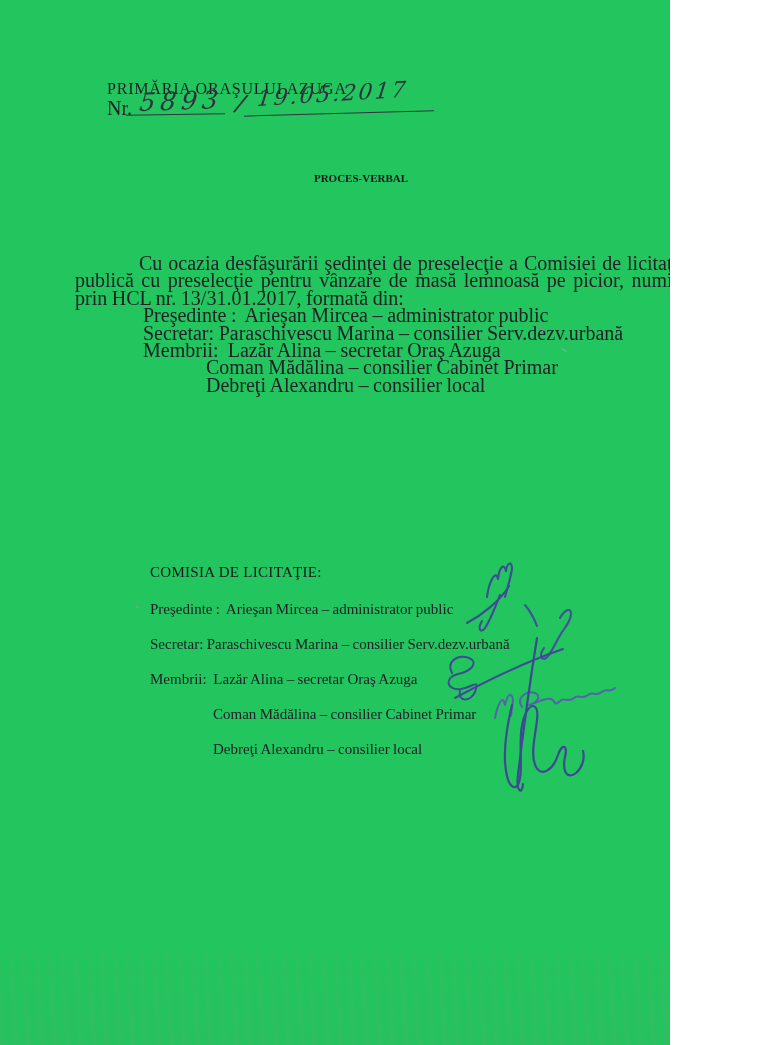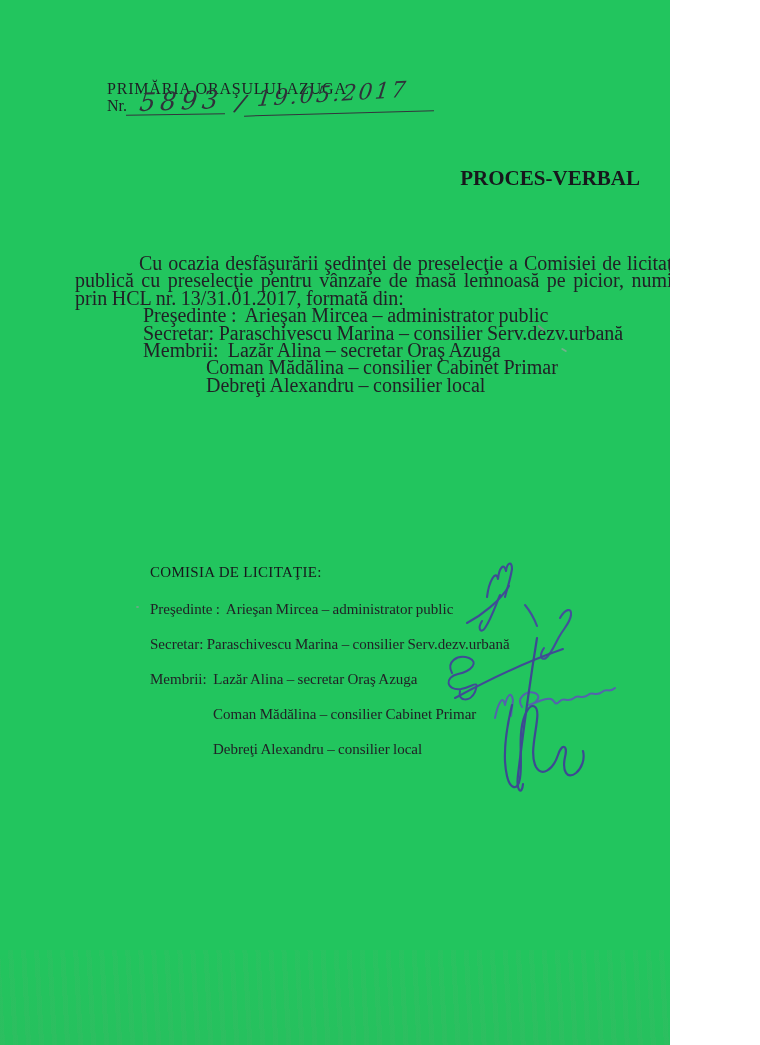--- a/index.html
+++ b/index.html
@@ -19,39 +19,39 @@
       linear-gradient(to bottom, rgba(120,110,95,0.0), rgba(120,110,95,0.05));
     pointer-events:none;
   }
   .org{
     position:absolute;left:107px;top:80px;
     font-size:16px;letter-spacing:0.8px;color:#1e1e24;
     white-space:pre;
   }
   .nr-label{
     position:absolute;left:107px;top:97px;
-    font-size:16px;color:#1e1e24;
+    font-size:20px;color:#1e1e24;
   }
   .uline{position:absolute;height:0;border-bottom:1.6px solid #33343c;}
   .uline1{left:126px;top:114px;width:99px;transform:rotate(-0.8deg);}
   .uline2{left:244px;top:113px;width:190px;transform:rotate(-1.6deg);}
   .hand{
     position:absolute;
     font-family:"DejaVu Serif", serif;
     font-style:italic;
     color:#30313a;
     transform-origin:left bottom;
   }
   .hand-nr{left:138px;top:88px;font-size:25px;letter-spacing:5px;transform:rotate(-2deg) skewX(-8deg);}
   .hand-slash{left:234px;top:88px;font-size:24px;transform:rotate(12deg);}
   .hand-date{left:256px;top:86px;font-size:22px;letter-spacing:2.5px;transform:rotate(-3.5deg) skewX(-10deg);}
   .title-block{
     position:absolute;left:82px;top:169px;width:558px;
-    text-align:right;font-weight:bold;color:#17171c;
-    font-size:21px;line-height:18.5px;
+    text-align:center;font-weight:bold;color:#17171c;
+    font-size:11px;line-height:18.5px;
   }
   .body-col{
     position:absolute;left:75px;top:255px;width:612px;
     font-size:20px;line-height:17.4px;
     word-spacing:-0.4px;
   }
   .body-col p{
     margin:0;text-align:justify;text-indent:64px;
   }
   .committee div{white-space:pre-wrap;}

